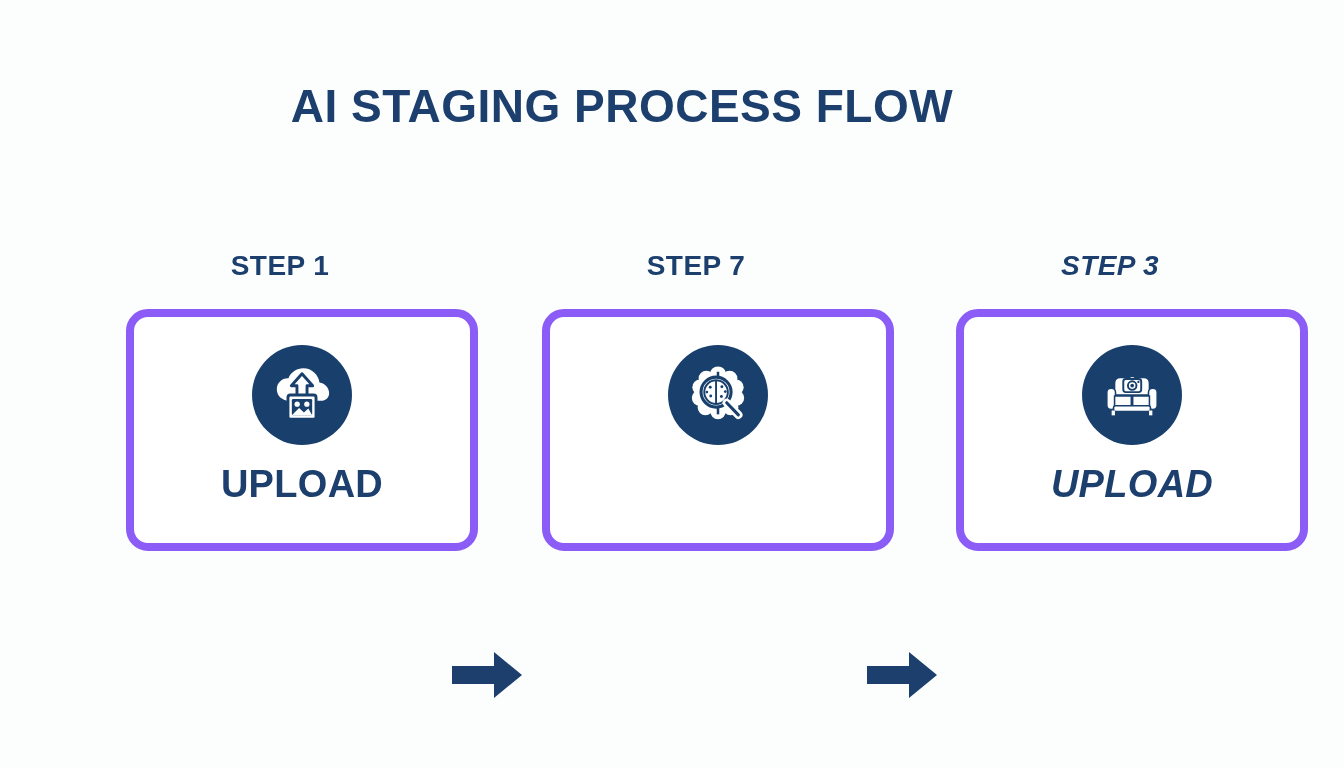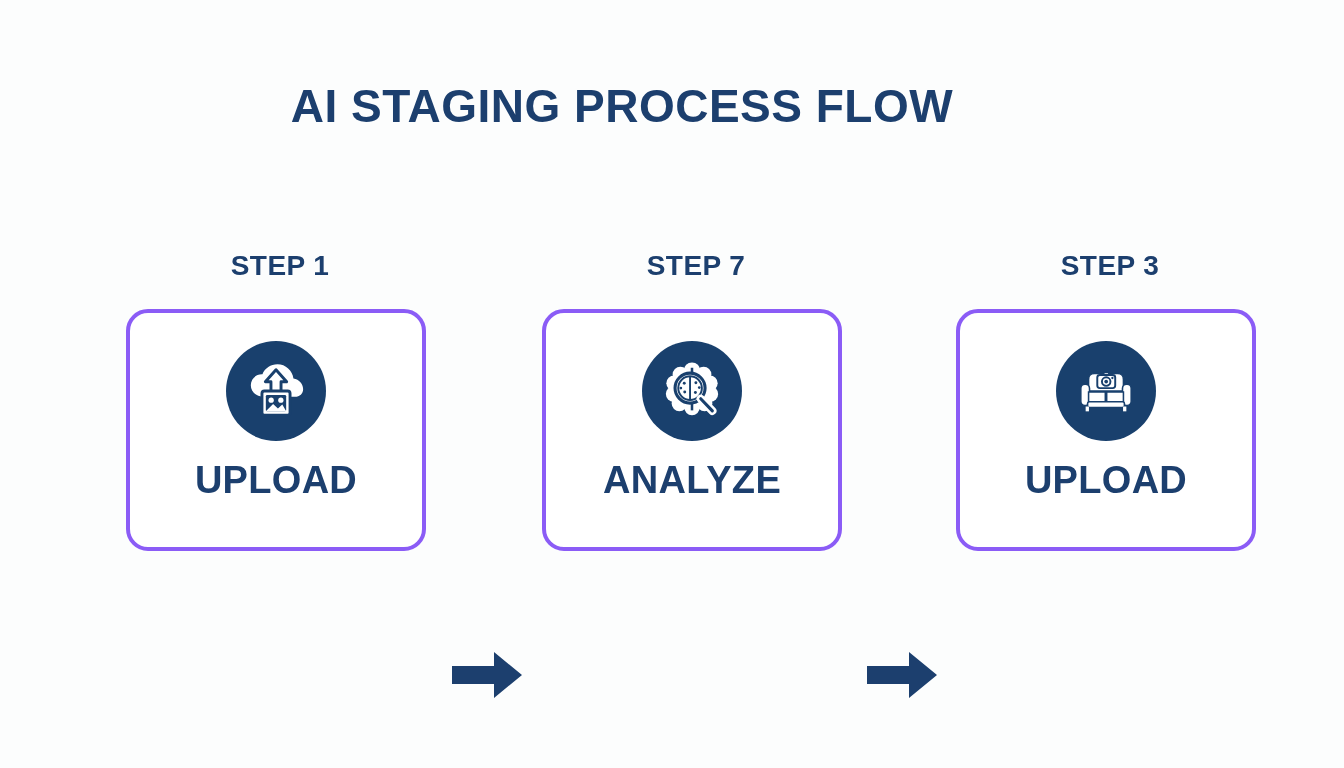--- a/index.html
+++ b/index.html
@@ -49,44 +49,44 @@
   }
 
   .step {
     position: absolute;
     top: 0;
     width: 312px;
     height: 310px;
   }
   .step-1 { left: 100px; }
   .step-2 { left: 516px; }
-  .step-3 { left: 930px; }
+  .step-3 { left: 930px; font-style: italic; }
 
   .step-label {
     position: absolute;
     top: 0;
     left: 0;
     width: 312px;
     text-align: center;
     font-size: 28px;
     font-weight: 700;
     color: #1c3f6e;
     letter-spacing: 0.4px;
     line-height: 1;
     font-family: "Liberation Sans", sans-serif;
   }
 
   .card {
     position: absolute;
     top: 57px;
     left: 2px;
-    width: 300px;
+    width: 352px;
     height: 242px;
     box-sizing: border-box;
-    border: 4px solid #8b5cf6;
+    border: 8px solid #8b5cf6;
     border-radius: 22px;
     background: #ffffff;
     display: flex;
     flex-direction: column;
     align-items: center;
     justify-content: flex-start;
   }
 
   .icon-circle {
     margin-top: 28px;
@@ -193,21 +193,20 @@
               <circle cx="20.5" cy="29" r="1.4"></circle>
               <circle cx="36" cy="23.5" r="1.5"></circle>
               <circle cx="35.5" cy="33.5" r="1.5"></circle>
               <circle cx="39.5" cy="28.5" r="1.4"></circle>
             </g>
 
             <line x1="41" y1="40" x2="53" y2="52.5" stroke="#ffffff" stroke-width="8.5" stroke-linecap="round"></line>
             <line x1="41" y1="40" x2="53" y2="52.5" stroke="#19406d" stroke-width="3.2" stroke-linecap="round"></line>
           </svg>
         </div>
-        <div class="card-label">ANALYZE</div>
       </div>
     </div>
 
     <div class="arrow arrow-2">
       <svg width="72" height="50" viewBox="0 0 72 50" aria-hidden="true">
         <path d="M0 16 L42 16 L42 2 L70 25 L42 48 L42 34 L0 34 Z" fill="#1c3f6e"></path>
       </svg>
     </div>
 
     <div class="step step-3">

